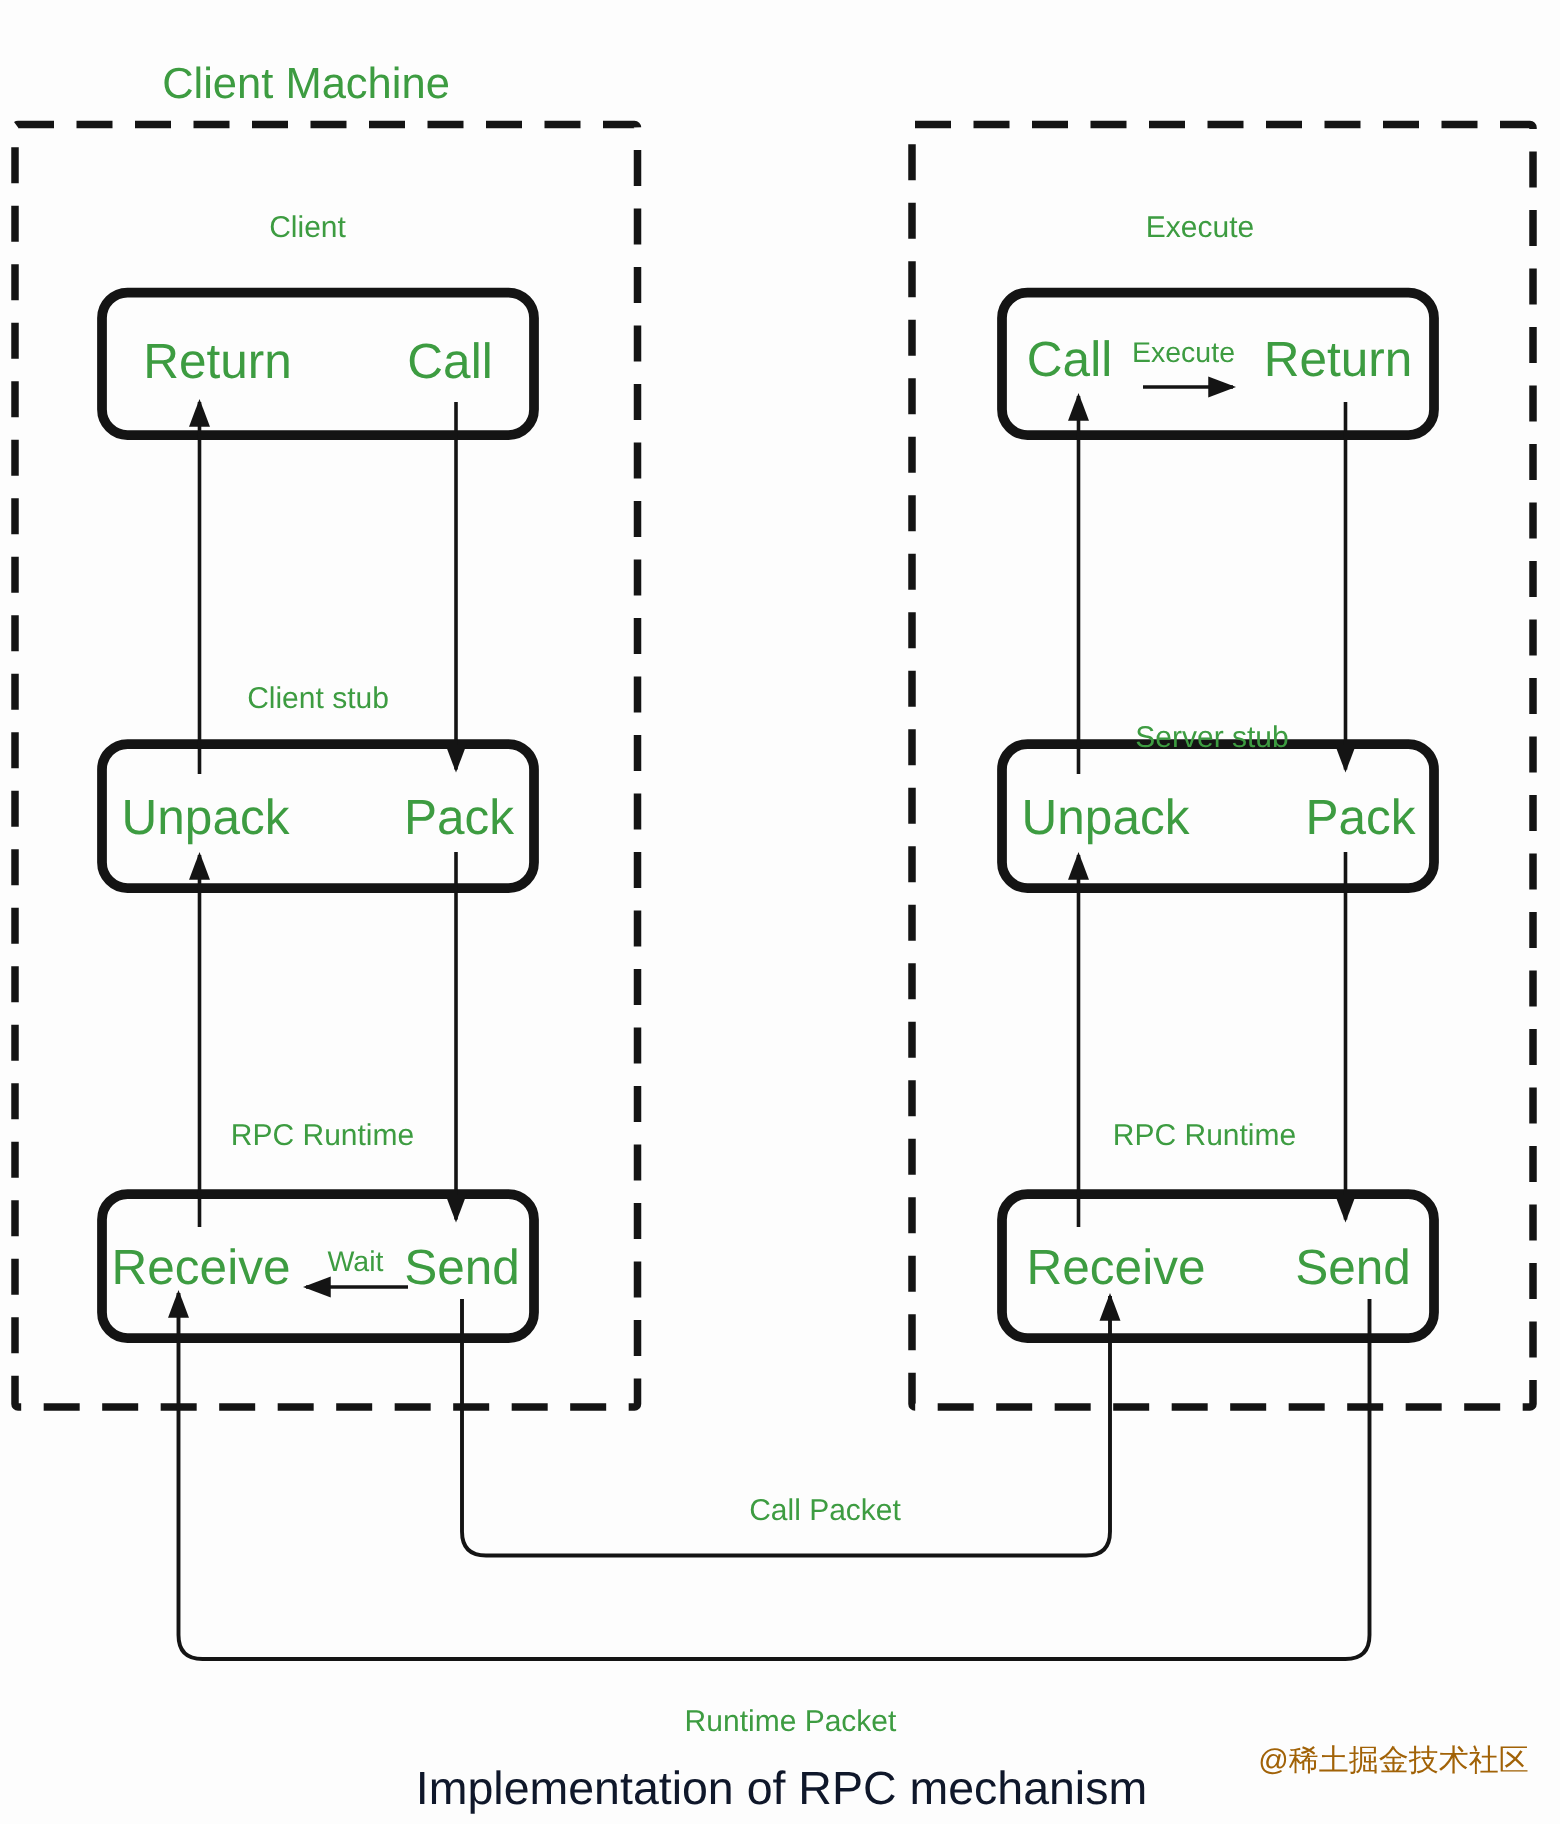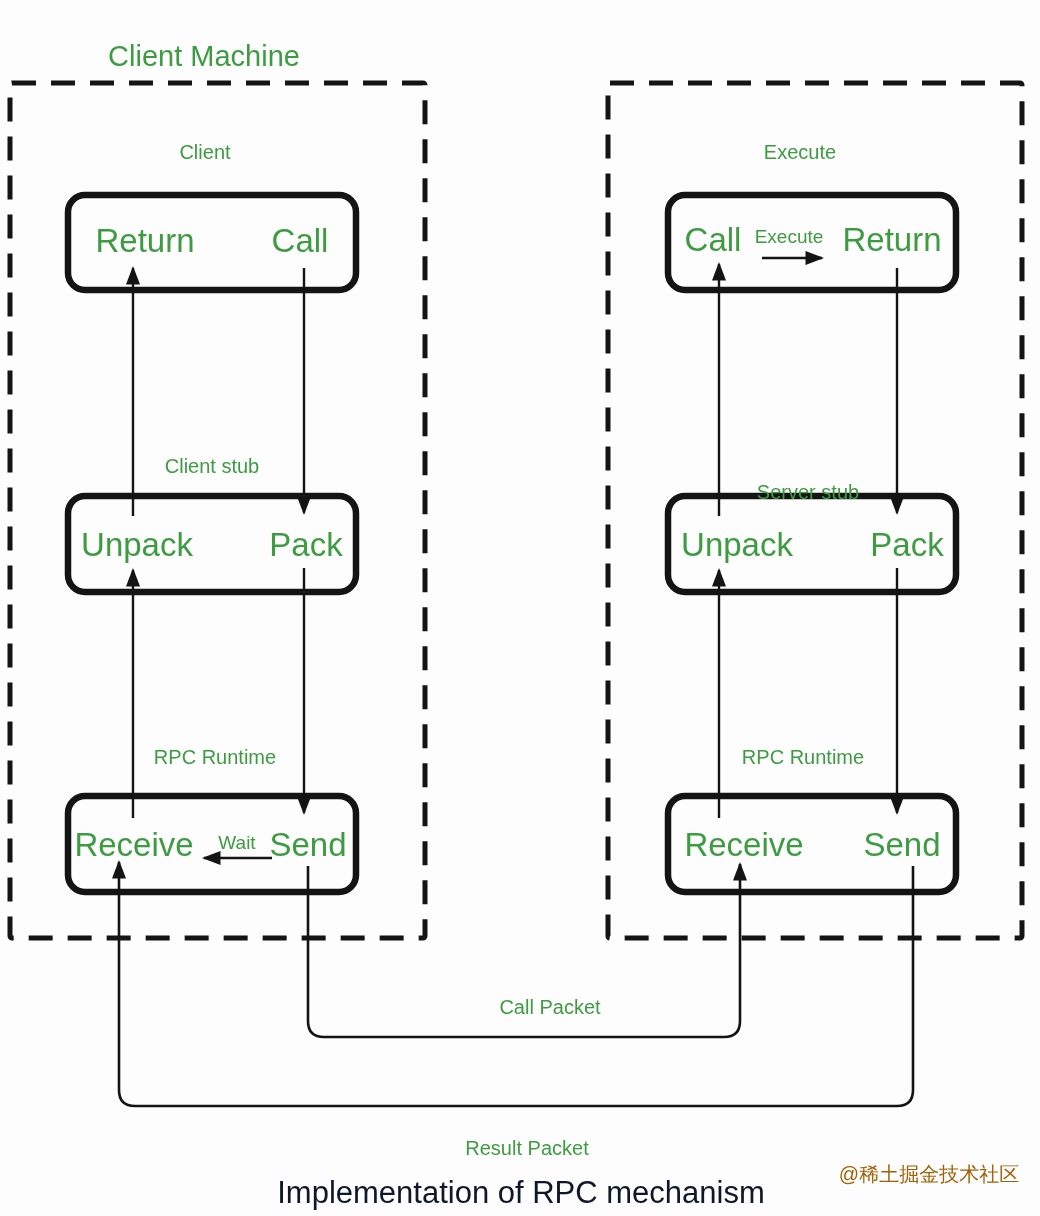--- a/index.html
+++ b/index.html
@@ -91,18 +91,18 @@
   <span class="lbl" style="left:215px; top:757px">RPC Runtime</span>
   <span class="lbl" style="left:803px; top:757px">RPC Runtime</span>
 
   <span class="lbl t27" style="left:134px; top:845px">Receive</span>
   <span class="lbl sm" style="left:237px; top:843px">Wait</span>
   <span class="lbl t27" style="left:308px; top:845px">Send</span>
   <span class="lbl t27" style="left:744px; top:845px">Receive</span>
   <span class="lbl t27" style="left:902px; top:845px">Send</span>
 
   <span class="lbl" style="left:550px; top:1007px">Call Packet</span>
-  <span class="lbl" style="left:527px; top:1148px">Result Packet</span>
+  <span class="lbl" style="left:527px; top:1148px">Runtime Packet</span>
 
   <span class="lbl title-text" style="left:521px; top:1193px">Implementation of RPC mechanism</span>
   <span class="lbl watermark-text" style="left:929px; top:1174px">@稀土掘金技术社区</span>
 
 </div>
 
 </body></html>

